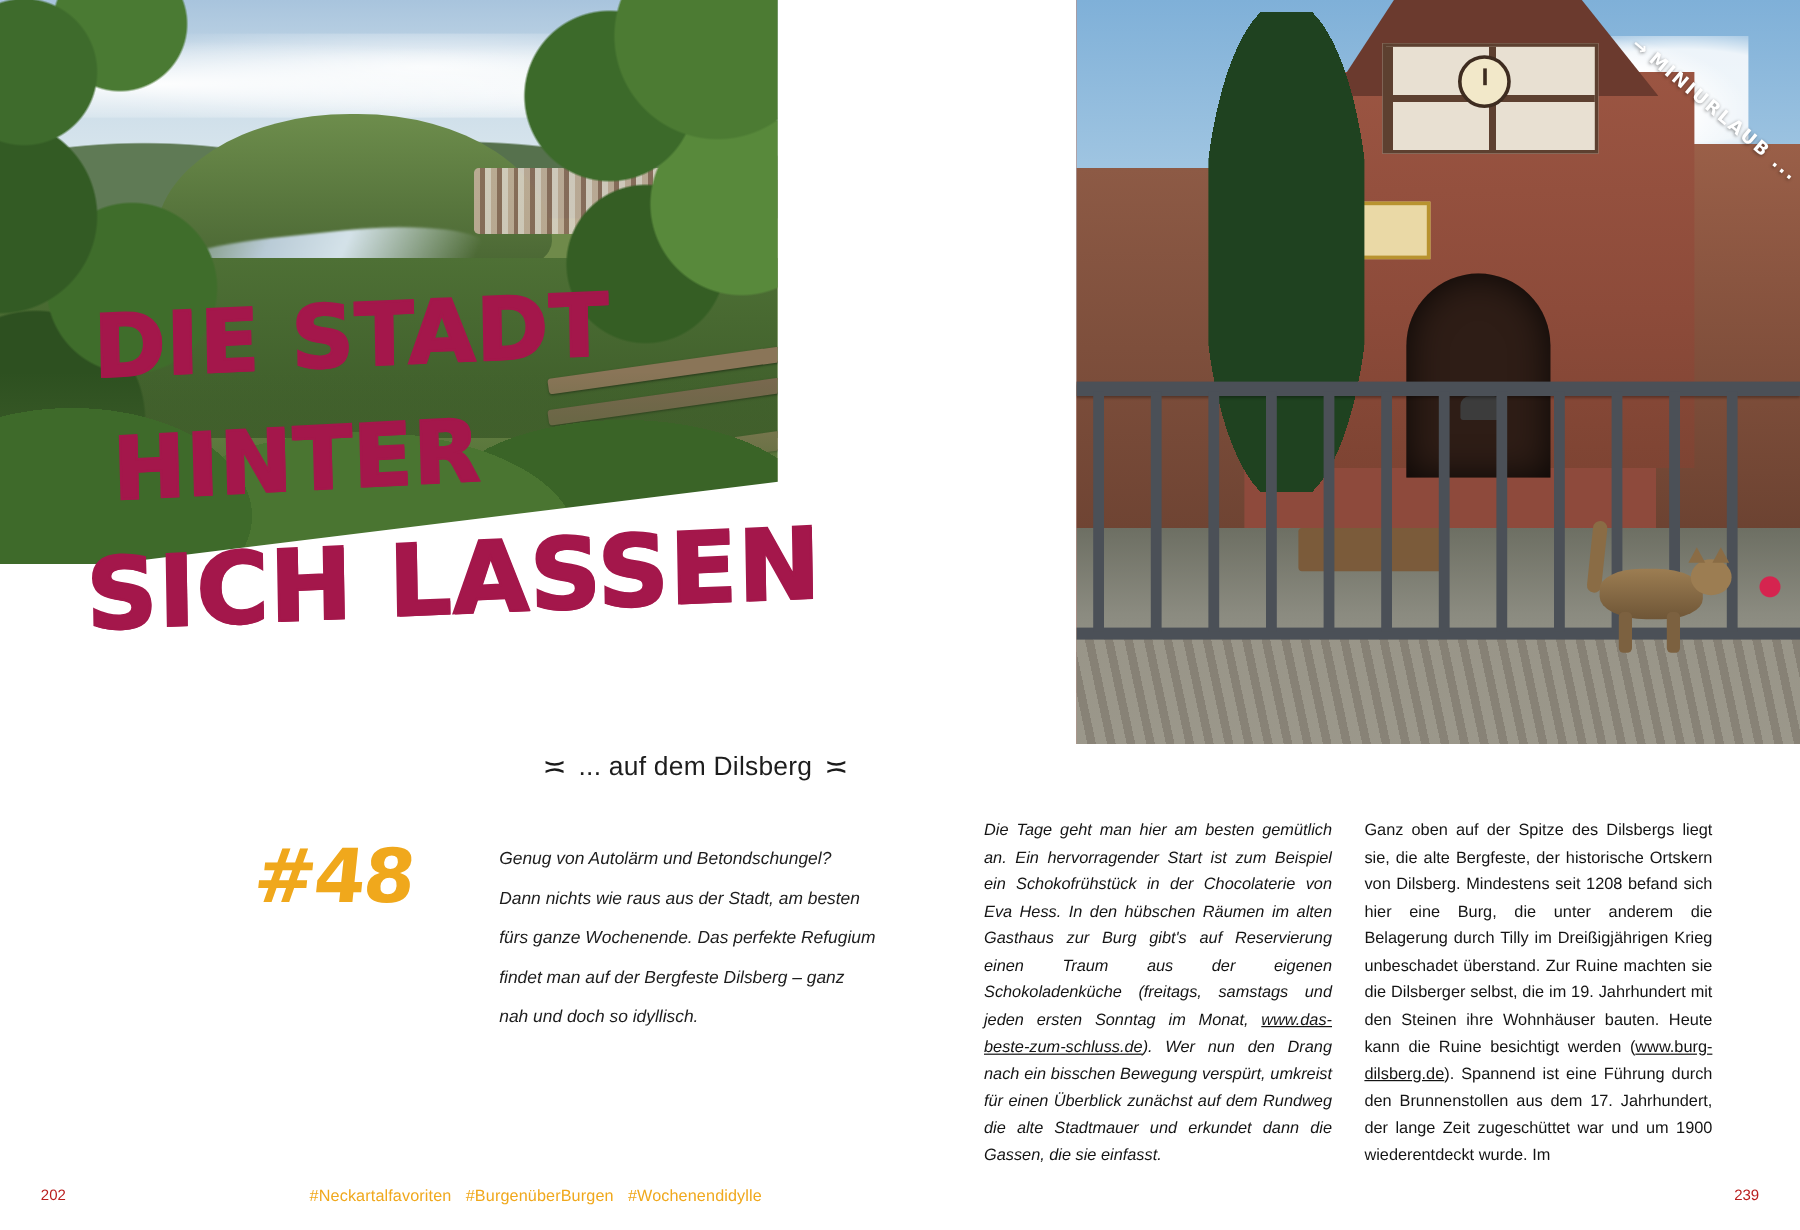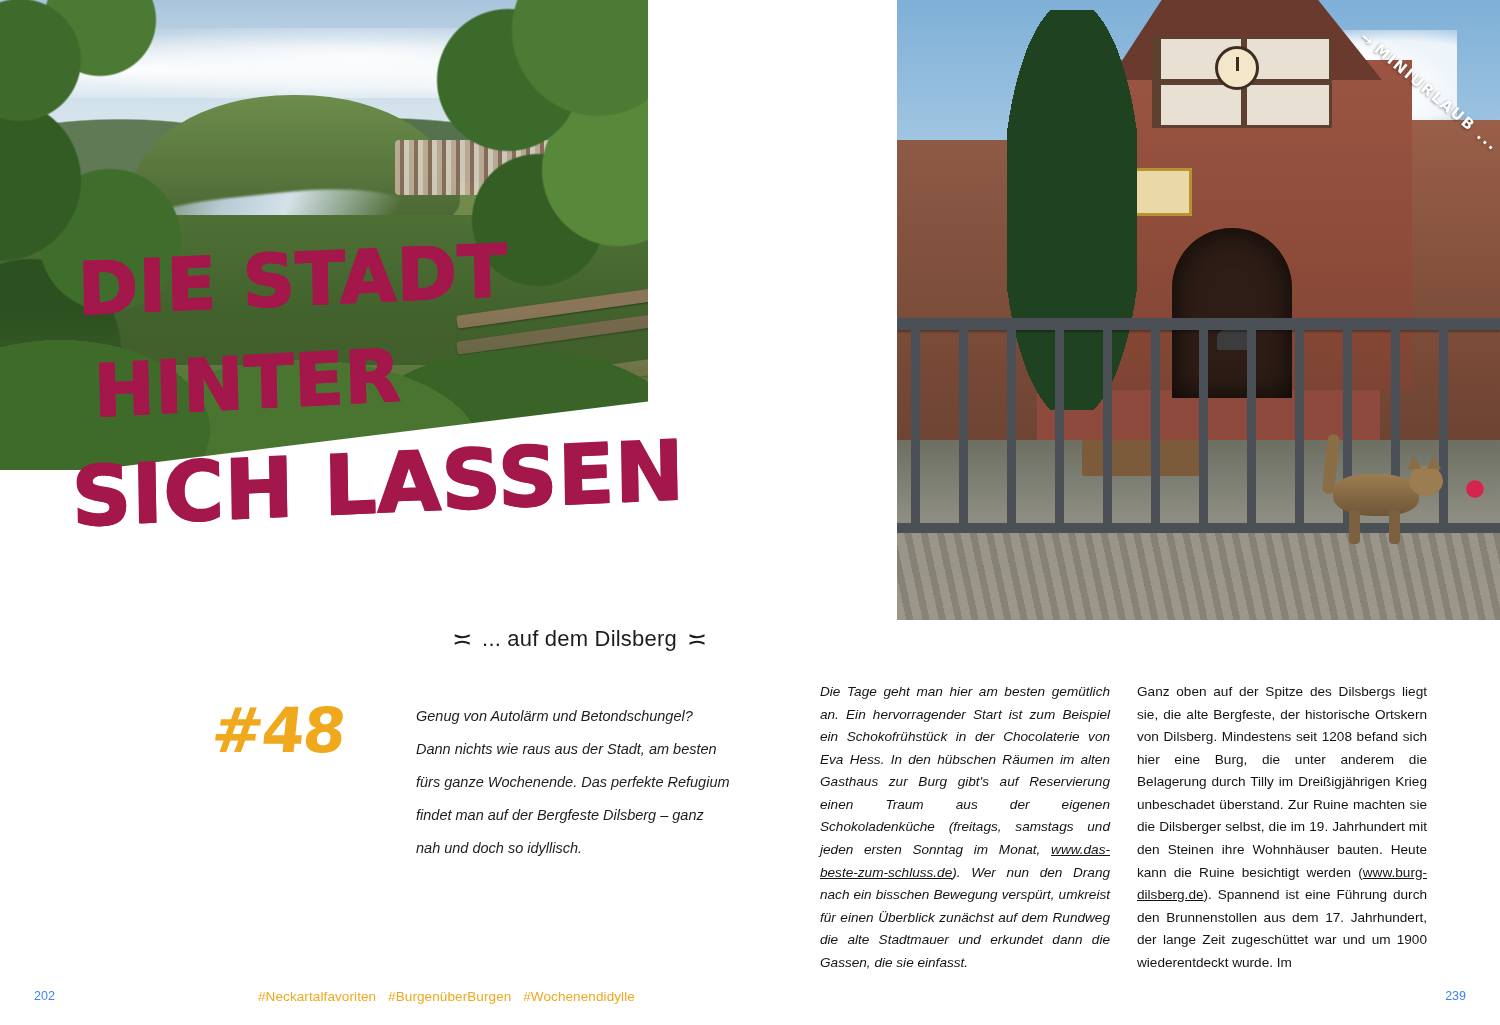--- a/index.html
+++ b/index.html
@@ -333,21 +333,21 @@
     color: #141414;
     text-decoration: underline;
   }
 
   
   .folio {
     position: absolute;
     bottom: 22px;
     font-family: "Liberation Sans", sans-serif;
     font-size: 12.5px;
-    color: #3b82f6;
+    color: #b91c1c;
   }
   .folio-left { left: 34px; }
   .folio-right { right: 34px; }
   .hashtags {
     position: absolute;
     left: 258px; bottom: 21px;
     font-family: "Liberation Sans", sans-serif;
     font-size: 13.5px;
     color: #f0a81c;
     letter-spacing: .1px;

